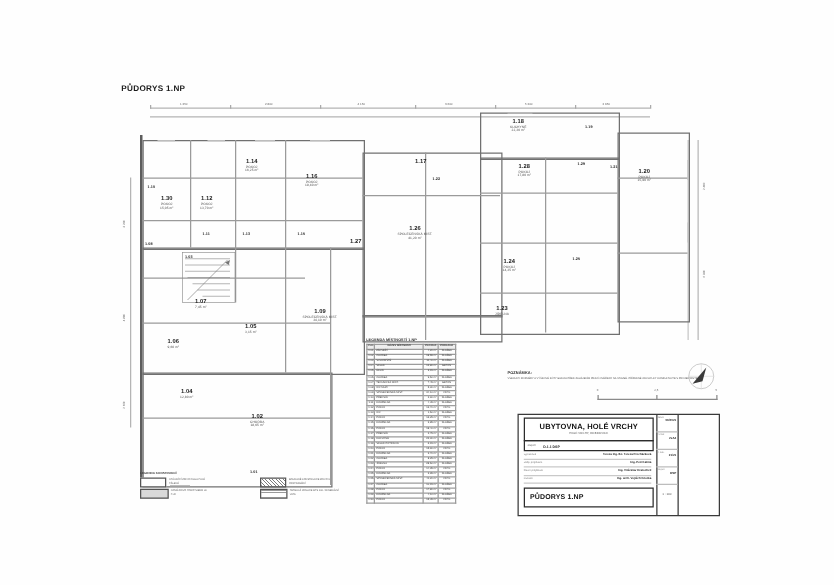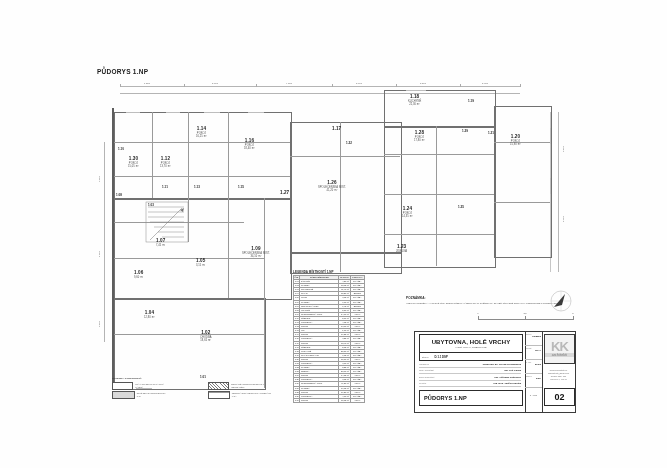--- a/index.html
+++ b/index.html
@@ -616,30 +616,15 @@
       <div class="mr">
         <span class="ml">č. zak.</span>
         <span class="mv">21/21</span>
       </div>
       <div class="mr">
         <span class="ml">stupeň</span>
         <span class="mv">DSP</span>
       </div>
     </div>
 
-    <div id="tb-right">
-      <div id="tb-logo">
-        <div class="kk">KK</div>
-        <div class="ar">architekti</div>
-      </div>
-      <div id="tb-contact">
-        <div>www.kkarchitekti.cz</div>
-        <div>kkarchitekti@gmail.com</div>
-        <div>Tovární nám. 101</div>
-        <div>Liberec 14, 460 10</div>
-      </div>
-      <div id="tb-number">
-        <span class="nv">02</span>
-      </div>
-    </div>
   </div>
 
 </div>
 
 </body></html>

